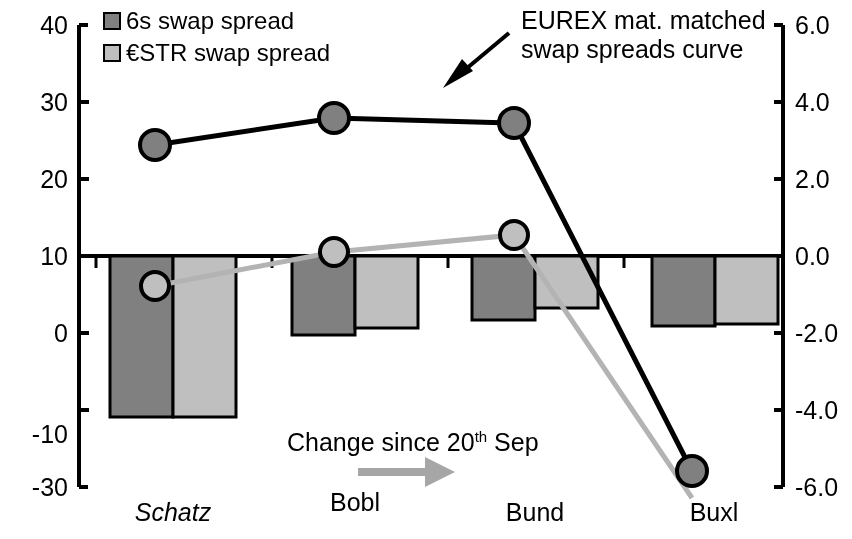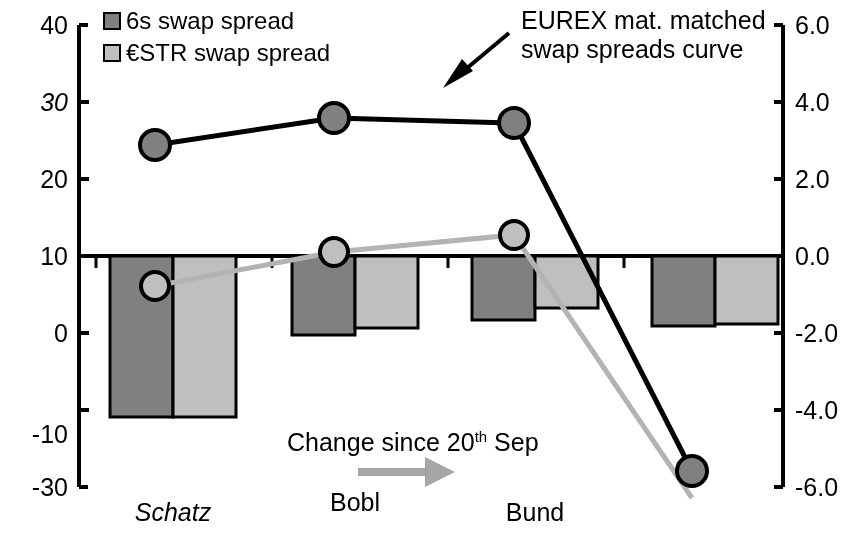--- a/index.html
+++ b/index.html
@@ -167,38 +167,39 @@
     </g>
 
     <g>
       <line x1="358" y1="472" x2="430" y2="472" stroke="#a6a6a6" stroke-width="8"></line>
       <polygon points="455,472 425,457 425,487" fill="#a6a6a6"></polygon>
     </g>
 
   </svg>
 
   <div class="tick-label ytick-left" style="left:8px; top:13px;">40</div>
-  <div class="tick-label ytick-left" style="left:8px; top:90px;font-style:italic;">30</div>
+  <div class="tick-label ytick-left" style="left:8px; top:90px;">30</div>
   <div class="tick-label ytick-left" style="left:8px; top:167px;">20</div>
   <div class="tick-label ytick-left" style="left:8px; top:244px;">10</div>
   <div class="tick-label ytick-left" style="left:8px; top:321px;">0</div>
   <div class="tick-label ytick-left" style="left:8px; top:398px;margin-top:24px;">-10</div>
   <div class="tick-label ytick-left" style="left:8px; top:475px;">-30</div>
 
   <div class="tick-label ytick-right" style="left:795px; top:13px;">6.0</div>
   <div class="tick-label ytick-right" style="left:795px; top:90px;">4.0</div>
   <div class="tick-label ytick-right" style="left:795px; top:167px;">2.0</div>
   <div class="tick-label ytick-right" style="left:795px; top:244px;">0.0</div>
   <div class="tick-label ytick-right" style="left:795px; top:321px;">-2.0</div>
   <div class="tick-label ytick-right" style="left:795px; top:398px;">-4.0</div>
   <div class="tick-label ytick-right" style="left:795px; top:475px;">-6.0</div>
 
   <div class="tick-label xtick" style="left:93px; top:500px;font-style:italic;">Schatz</div>
   <div class="tick-label xtick" style="left:275px; top:490px;">Bobl</div>
   <div class="tick-label xtick" style="left:455px; top:500px;">Bund</div>
+  <div class="tick-label xtick" style="left:634px; top:500px;">Buxl</div>
 
   <div class="legend">
     <div class="legend-row">
       <span class="legend-swatch" style="background:#808080;"></span>
       <span class="legend-label">6s swap spread</span>
     </div>
     <div class="legend-row">
       <span class="legend-swatch" style="background:#bfbfbf;"></span>
       <span class="legend-label">€STR swap spread</span>
     </div>

